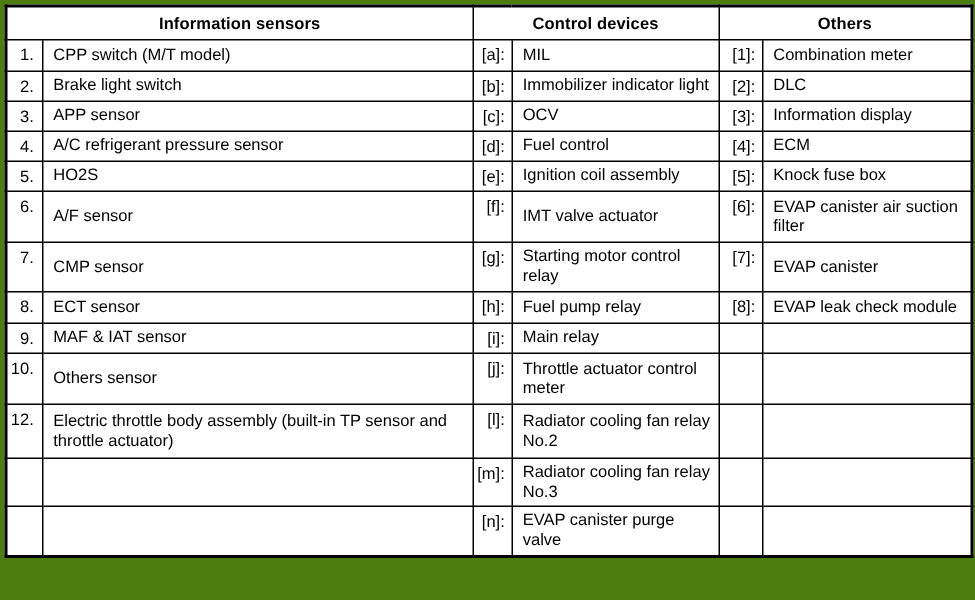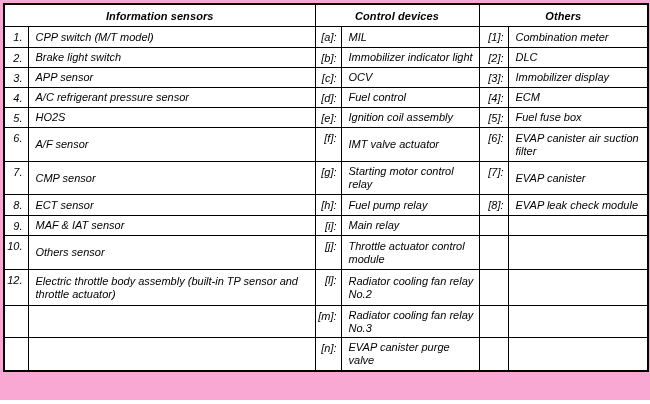--- a/index.html
+++ b/index.html
@@ -9,22 +9,21 @@
     width: 650px;
     height: 404px;
     font-family: "Liberation Sans", sans-serif;
     color: #000000;
   }
   .page {
     width: 650px;
     height: 400px;
     box-sizing: border-box;
     padding: 3px;
-    background: #f9a8d4;
-    font-style: italic;
+    background: #4d7c0f;
   }
   table.comp {
     border-collapse: collapse;
     table-layout: fixed;
     width: 644px;
     background: #ffffff;
   }
   table.comp, table.comp td, table.comp th {
     border: 1px solid #000000;
   }
@@ -97,37 +96,37 @@
       <td class="txt">Immobilizer indicator light</td>
       <td class="lbl">[2]:</td>
       <td class="txt">DLC</td>
     </tr>
     <tr style="height:20px">
       <td class="num">3.</td>
       <td class="txt">APP sensor</td>
       <td class="lbl">[c]:</td>
       <td class="txt">OCV</td>
       <td class="lbl">[3]:</td>
-      <td class="txt">Immobilizer display</td>
+      <td class="txt">Information display</td>
     </tr>
     <tr style="height:20px">
       <td class="num">4.</td>
       <td class="txt">A/C refrigerant pressure sensor</td>
       <td class="lbl">[d]:</td>
       <td class="txt">Fuel control</td>
       <td class="lbl">[4]:</td>
       <td class="txt">ECM</td>
     </tr>
     <tr style="height:20px">
       <td class="num">5.</td>
       <td class="txt">HO2S</td>
       <td class="lbl">[e]:</td>
       <td class="txt">Ignition coil assembly</td>
       <td class="lbl">[5]:</td>
-      <td class="txt">Fuel fuse box</td>
+      <td class="txt">Knock fuse box</td>
     </tr>
     <tr style="height:34px">
       <td class="num">6.</td>
       <td class="txt">A/F sensor</td>
       <td class="lbl">[f]:</td>
       <td class="txt">IMT valve actuator</td>
       <td class="lbl">[6]:</td>
       <td class="txt">EVAP canister air suction filter</td>
     </tr>
     <tr style="height:33px">
@@ -151,21 +150,21 @@
       <td class="txt">MAF &amp; IAT sensor</td>
       <td class="lbl">[i]:</td>
       <td class="txt">Main relay</td>
       <td class="lbl"></td>
       <td class="txt"></td>
     </tr>
     <tr style="height:34px">
       <td class="num">10.</td>
       <td class="txt">Others sensor</td>
       <td class="lbl">[j]:</td>
-      <td class="txt">Throttle actuator control module</td>
+      <td class="txt">Throttle actuator control meter</td>
       <td class="lbl"></td>
       <td class="txt"></td>
     </tr>
     <tr style="height:36px">
       <td class="num">12.</td>
       <td class="txt">Electric throttle body assembly (built-in TP sensor and throttle actuator)</td>
       <td class="lbl">[l]:</td>
       <td class="txt">Radiator cooling fan relay No.2</td>
       <td class="lbl"></td>
       <td class="txt"></td>

